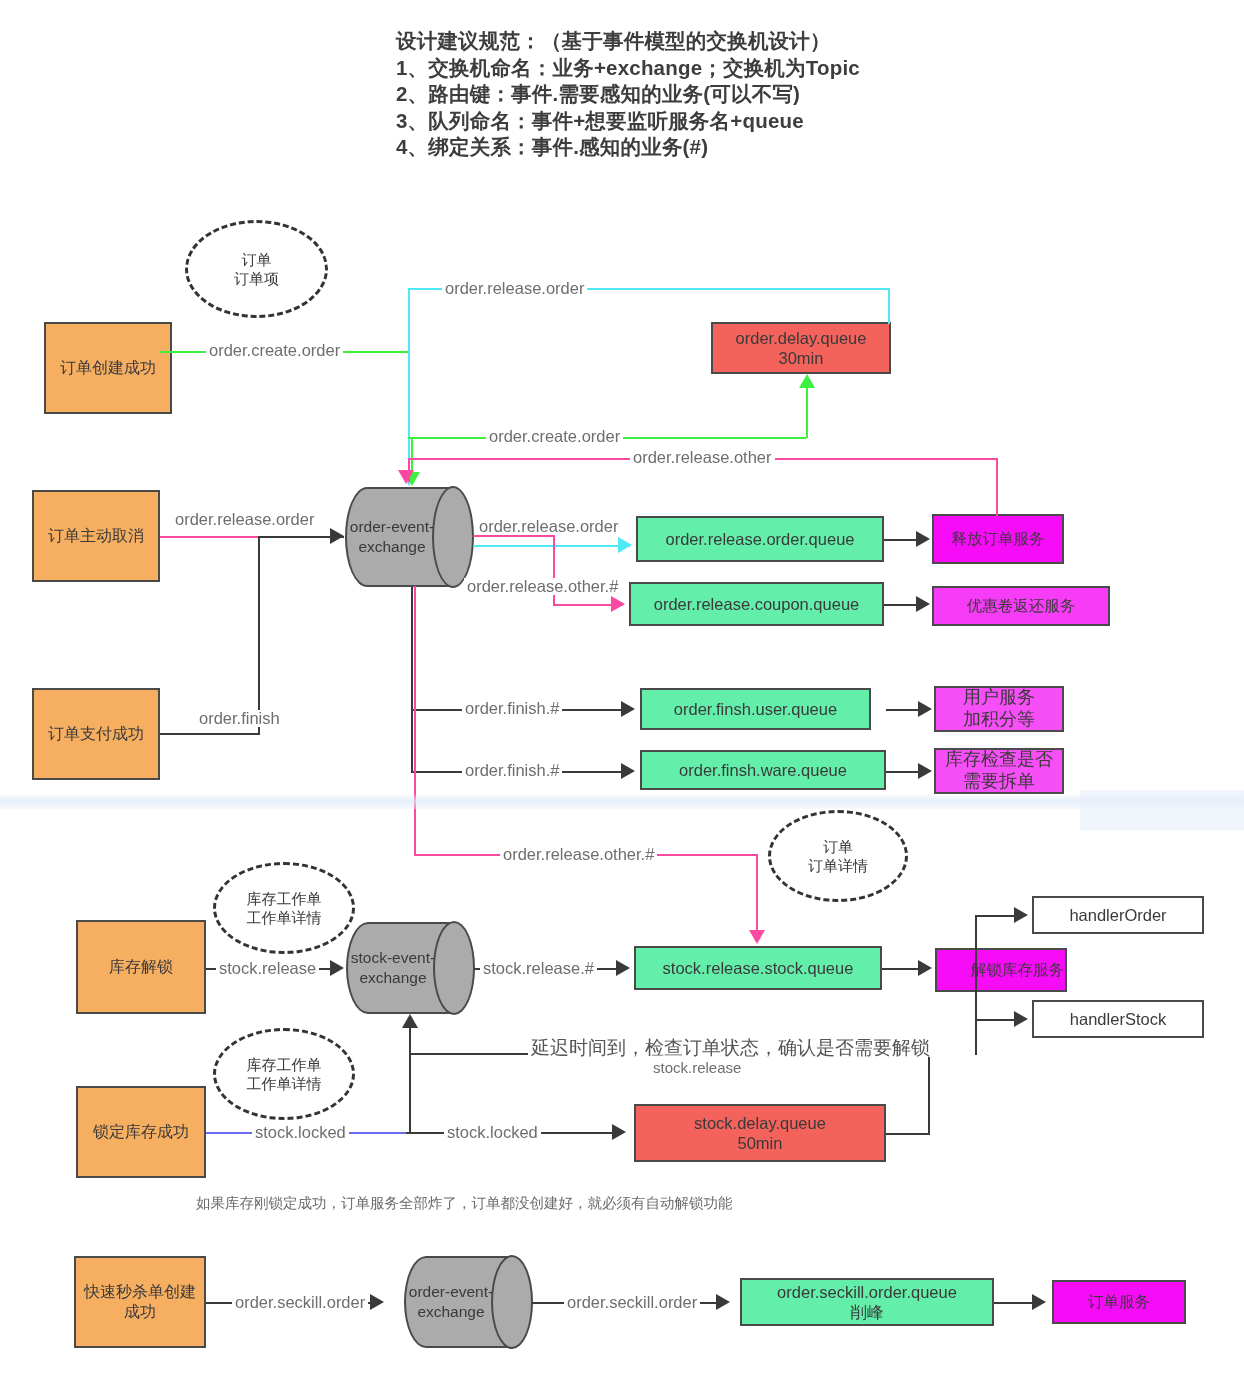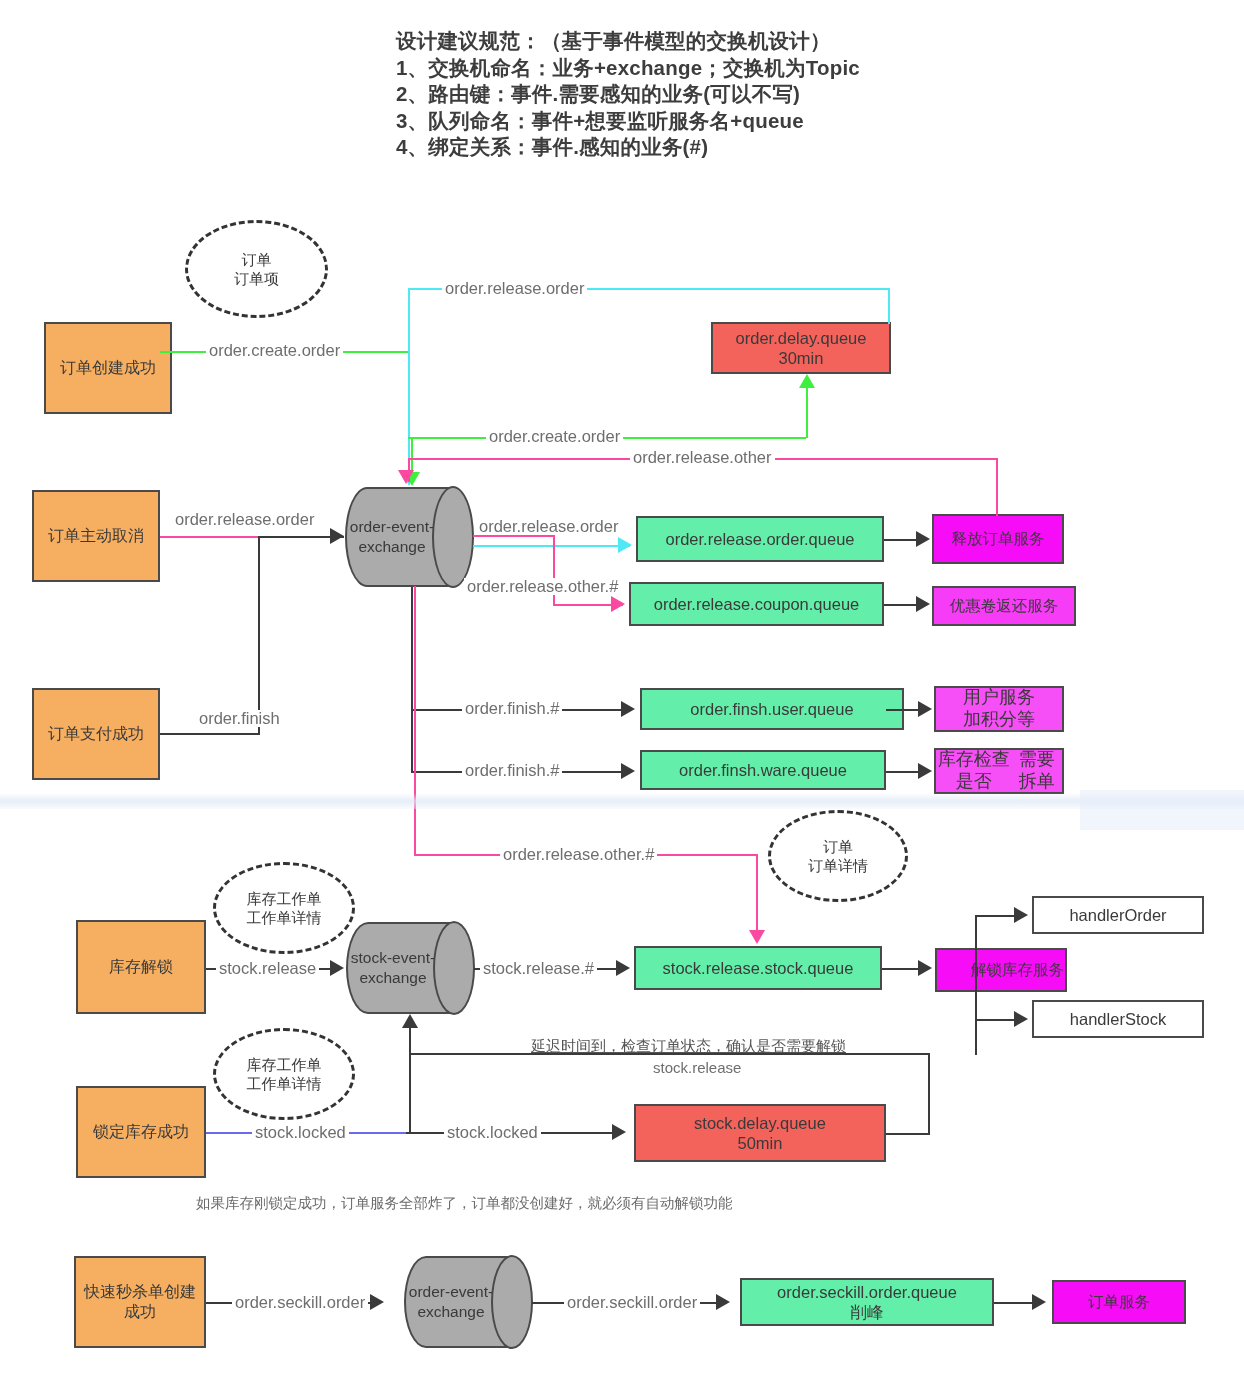--- a/index.html
+++ b/index.html
@@ -107,34 +107,34 @@
 
   <div class="box red" style="left:711px;top:322px;width:180px;height:52px;flex-direction:column;">
     <span>order.delay.queue</span>
     <span>30min</span>
   </div>
 
   <div class="box green" style="left:636px;top:516px;width:248px;height:46px;">order.release.order.queue</div>
 
   <div class="box green" style="left:629px;top:582px;width:255px;height:44px;">order.release.coupon.queue</div>
 
-  <div class="box green" style="left:640px;top:688px;width:264px;height:42px;">order.finsh.user.queue</div>
+  <div class="box green" style="left:640px;top:688px;width:231px;height:42px;">order.finsh.user.queue</div>
 
   <div class="box green" style="left:640px;top:750px;width:246px;height:40px;">order.finsh.ware.queue</div>
 
   <div class="box magenta" style="left:932px;top:514px;width:132px;height:50px;">释放订单服务</div>
 
-  <div class="box magenta2" style="left:932px;top:586px;width:144px;height:40px;">优惠卷返还服务</div>
+  <div class="box magenta2" style="left:932px;top:586px;width:178px;height:40px;">优惠卷返还服务</div>
 
   <div class="box magenta3" style="left:934px;top:686px;width:130px;height:46px;flex-direction:column;">
     <span>用户服务</span>
     <span>加积分等</span>
   </div>
 
-  <div class="box magenta3" style="left:934px;top:748px;width:130px;height:46px;flex-direction:row;">
+  <div class="box magenta3" style="left:934px;top:748px;width:130px;height:46px;flex-direction:column;">
     <span>库存检查是否</span>
     <span>需要拆单</span>
   </div>
 
   <div class="h gr" style="left:160px;top:351px;width:248px;"></div>
   <div class="elab" style="left:206px;top:342px;">order.create.order</div>
 
   <div class="v cy" style="left:888px;top:288px;height:36px;"></div>
   <div class="h cy" style="left:408px;top:288px;width:482px;"></div>
   <div class="elab" style="left:442px;top:280px;">order.release.order</div>
@@ -272,21 +272,21 @@
   <div class="h k" style="left:406px;top:1132px;width:212px;"></div>
   <div class="elab" style="left:444px;top:1124px;">stock.locked</div>
   <div class="ar r" style="left:612px;top:1124px;"></div>
 
   <div class="v k" style="left:409px;top:1028px;height:106px;"></div>
   <div class="ar u" style="left:402px;top:1014px;"></div>
 
   <div class="v k" style="left:928px;top:1053px;height:80px;"></div>
   <div class="h k" style="left:886px;top:1133px;width:44px;"></div>
   <div class="h k" style="left:409px;top:1053px;width:521px;"></div>
-  <div class="elab cn" style="left:528px;top:1038px;font-size:15px;text-decoration:underline;">延迟时间到，检查订单状态，确认是否需要解锁</div>
+  <div class="elab cn" style="left:528px;top:1038px;font-size:19px;">延迟时间到，检查订单状态，确认是否需要解锁</div>
   <div class="elab" style="left:650px;top:1060px;font-size:15px;">stock.release</div>
 
   <div class="caption" style="left:196px;top:1194px;">如果库存刚锁定成功，订单服务全部炸了，订单都没创建好，就必须有自动解锁功能</div>
 
   <div class="box orange" style="left:74px;top:1256px;width:132px;height:92px;padding:0 8px;">快速秒杀单创建成功</div>
 
   <div class="cyl" style="left:404px;top:1256px;width:128px;height:92px;">
     <div class="body"></div>
     <div class="cap"></div>
     <div class="lbl">

